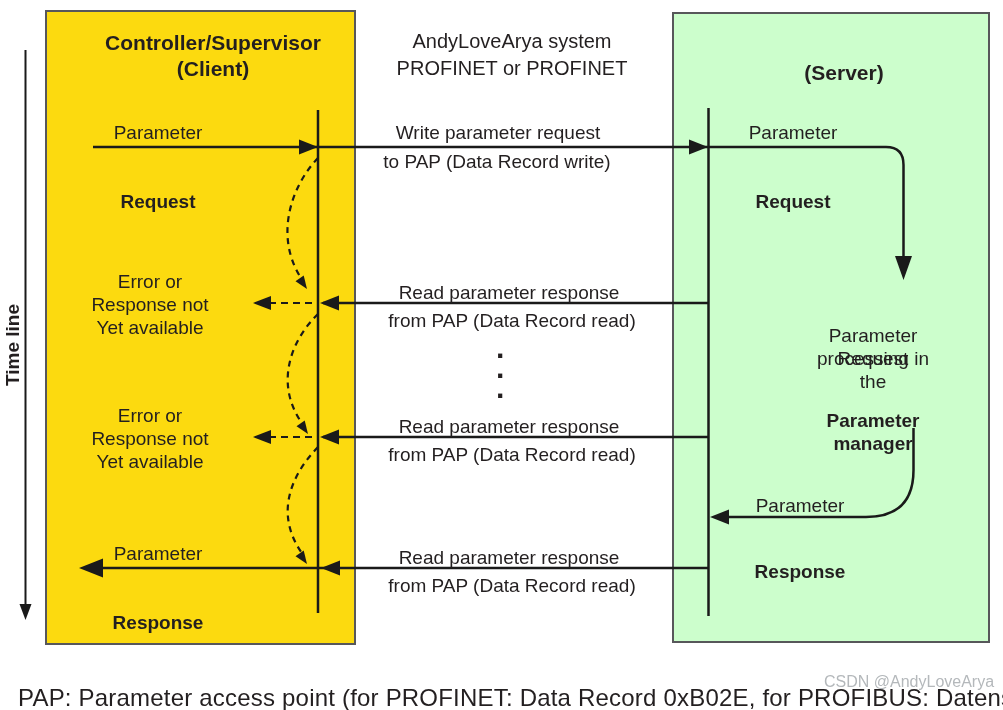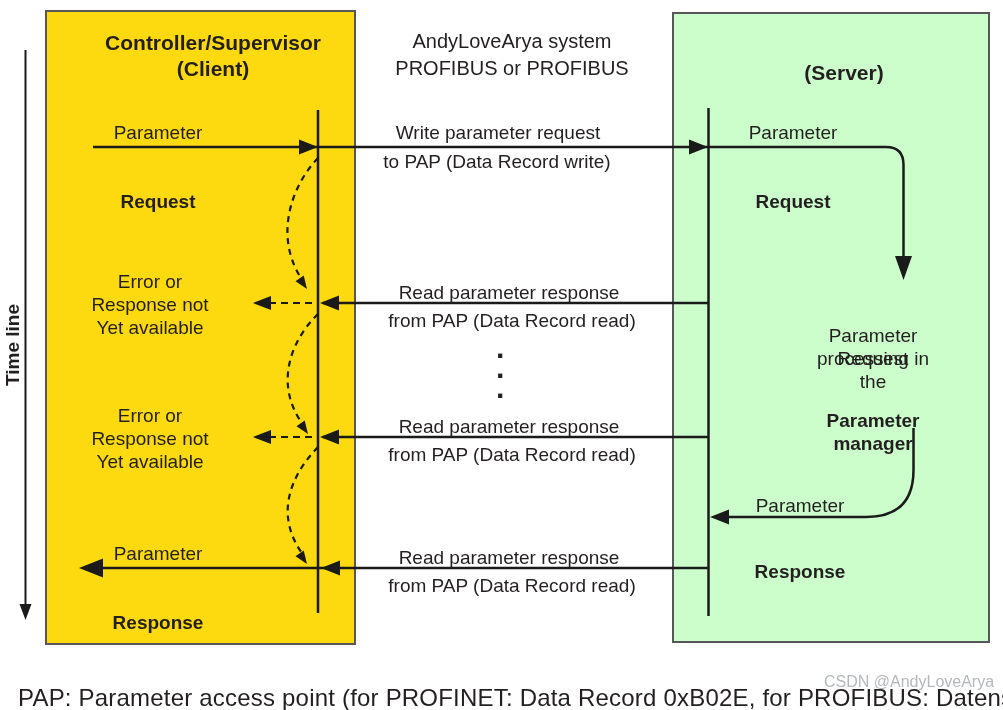--- a/index.html
+++ b/index.html
@@ -126,21 +126,21 @@
       <polygon class="fillhead" points="321,568 340,560.5 340,575.5"></polygon>
       <polygon class="fillhead" points="79,568 103,558.5 103,577.5"></polygon>
     </g>
   </svg>
 
   <div class="timeline-lbl">Time line</div>
 
   <div class="lbl title" style="left:200px; top:30px;">Controller/Supervisor</div>
   <div class="lbl title" style="left:200px; top:56px;">(Client)</div>
   <div class="lbl comm-title" style="left:512px; top:28px;">AndyLoveArya system</div>
-  <div class="lbl comm-title" style="left:512px; top:55px;">PROFIBUS or PROFIBUS</div>
+  <div class="lbl comm-title" style="left:512px; top:55px;">PROFINET or PROFINET</div>
   <div class="lbl title" style="left:831px; top:60px;">(Server)</div>
 
   <div class="lbl" style="left:158px; top:121px;">Parameter</div>
   <div class="lbl b" style="left:158px; top:151px;">Request</div>
   <div class="lbl" style="left:497px; top:150px;">to PAP (Data Record write)</div>
   <div class="lbl" style="left:498px; top:121px;">Write parameter request</div>
   <div class="lbl" style="left:793px; top:121px;">Parameter</div>
   <div class="lbl b" style="left:793px; top:151px;">Request</div>
 
   <div class="lbl" style="left:150px; top:270px;">Error or

